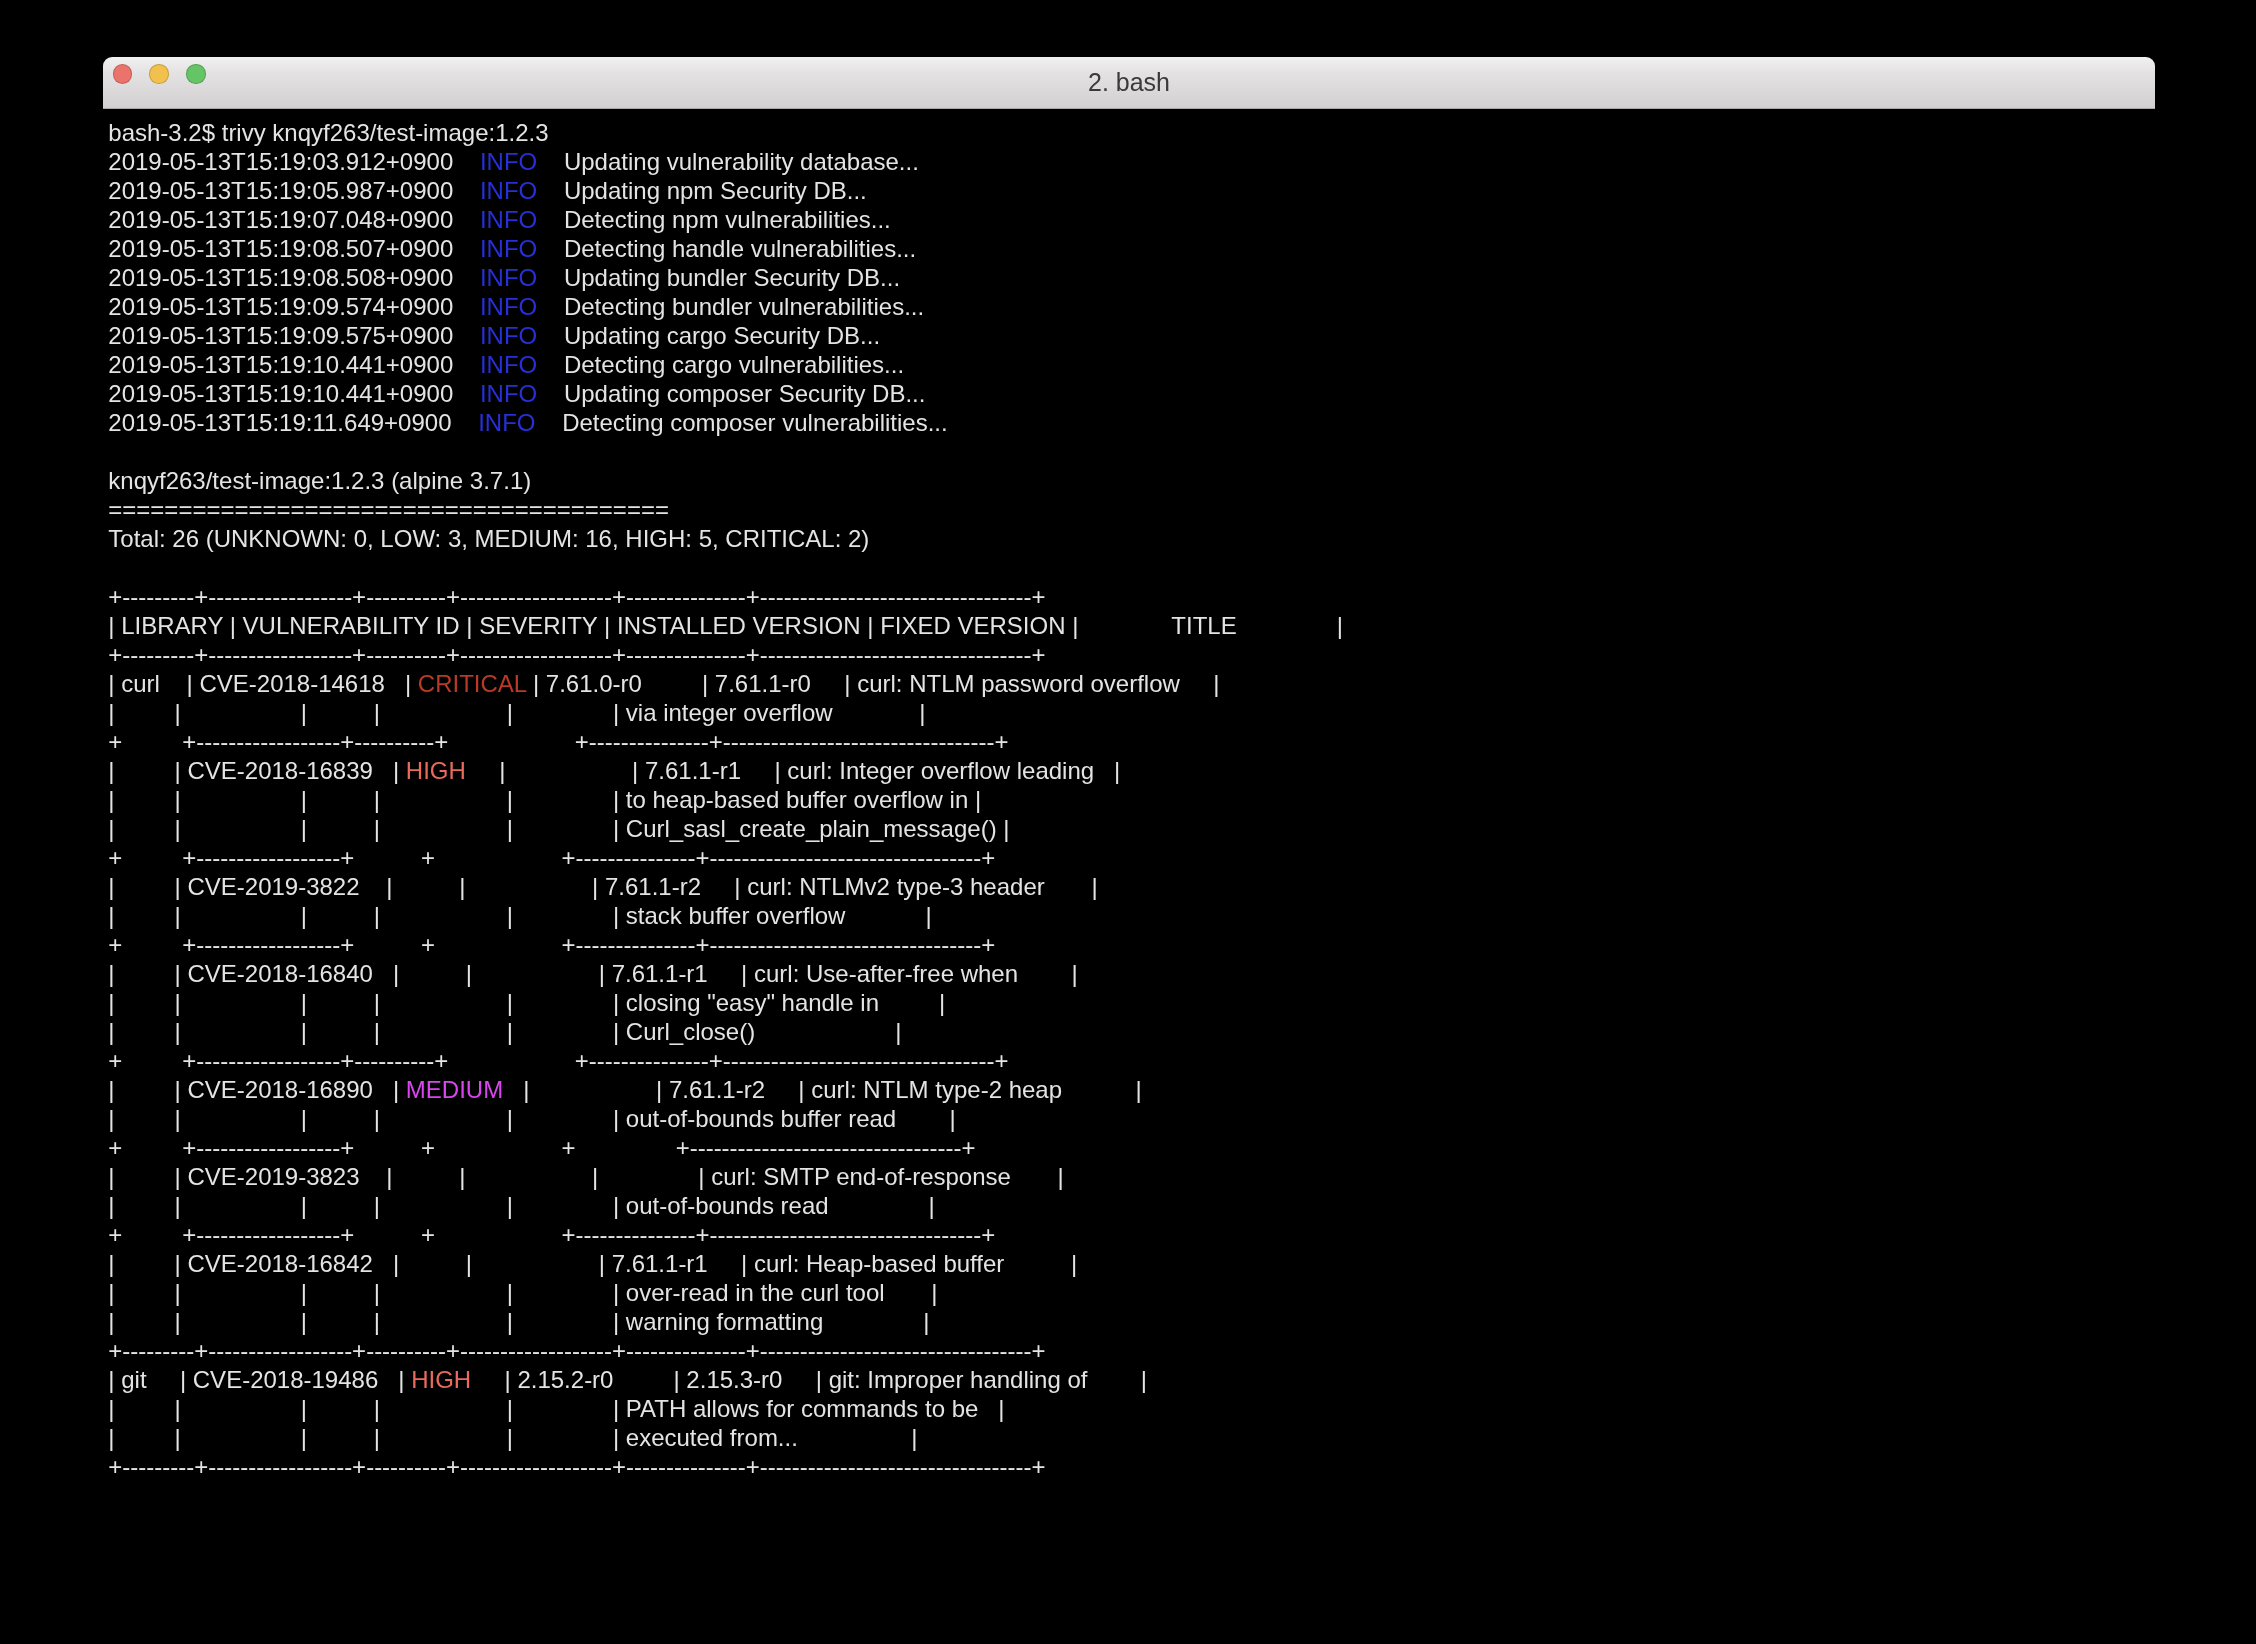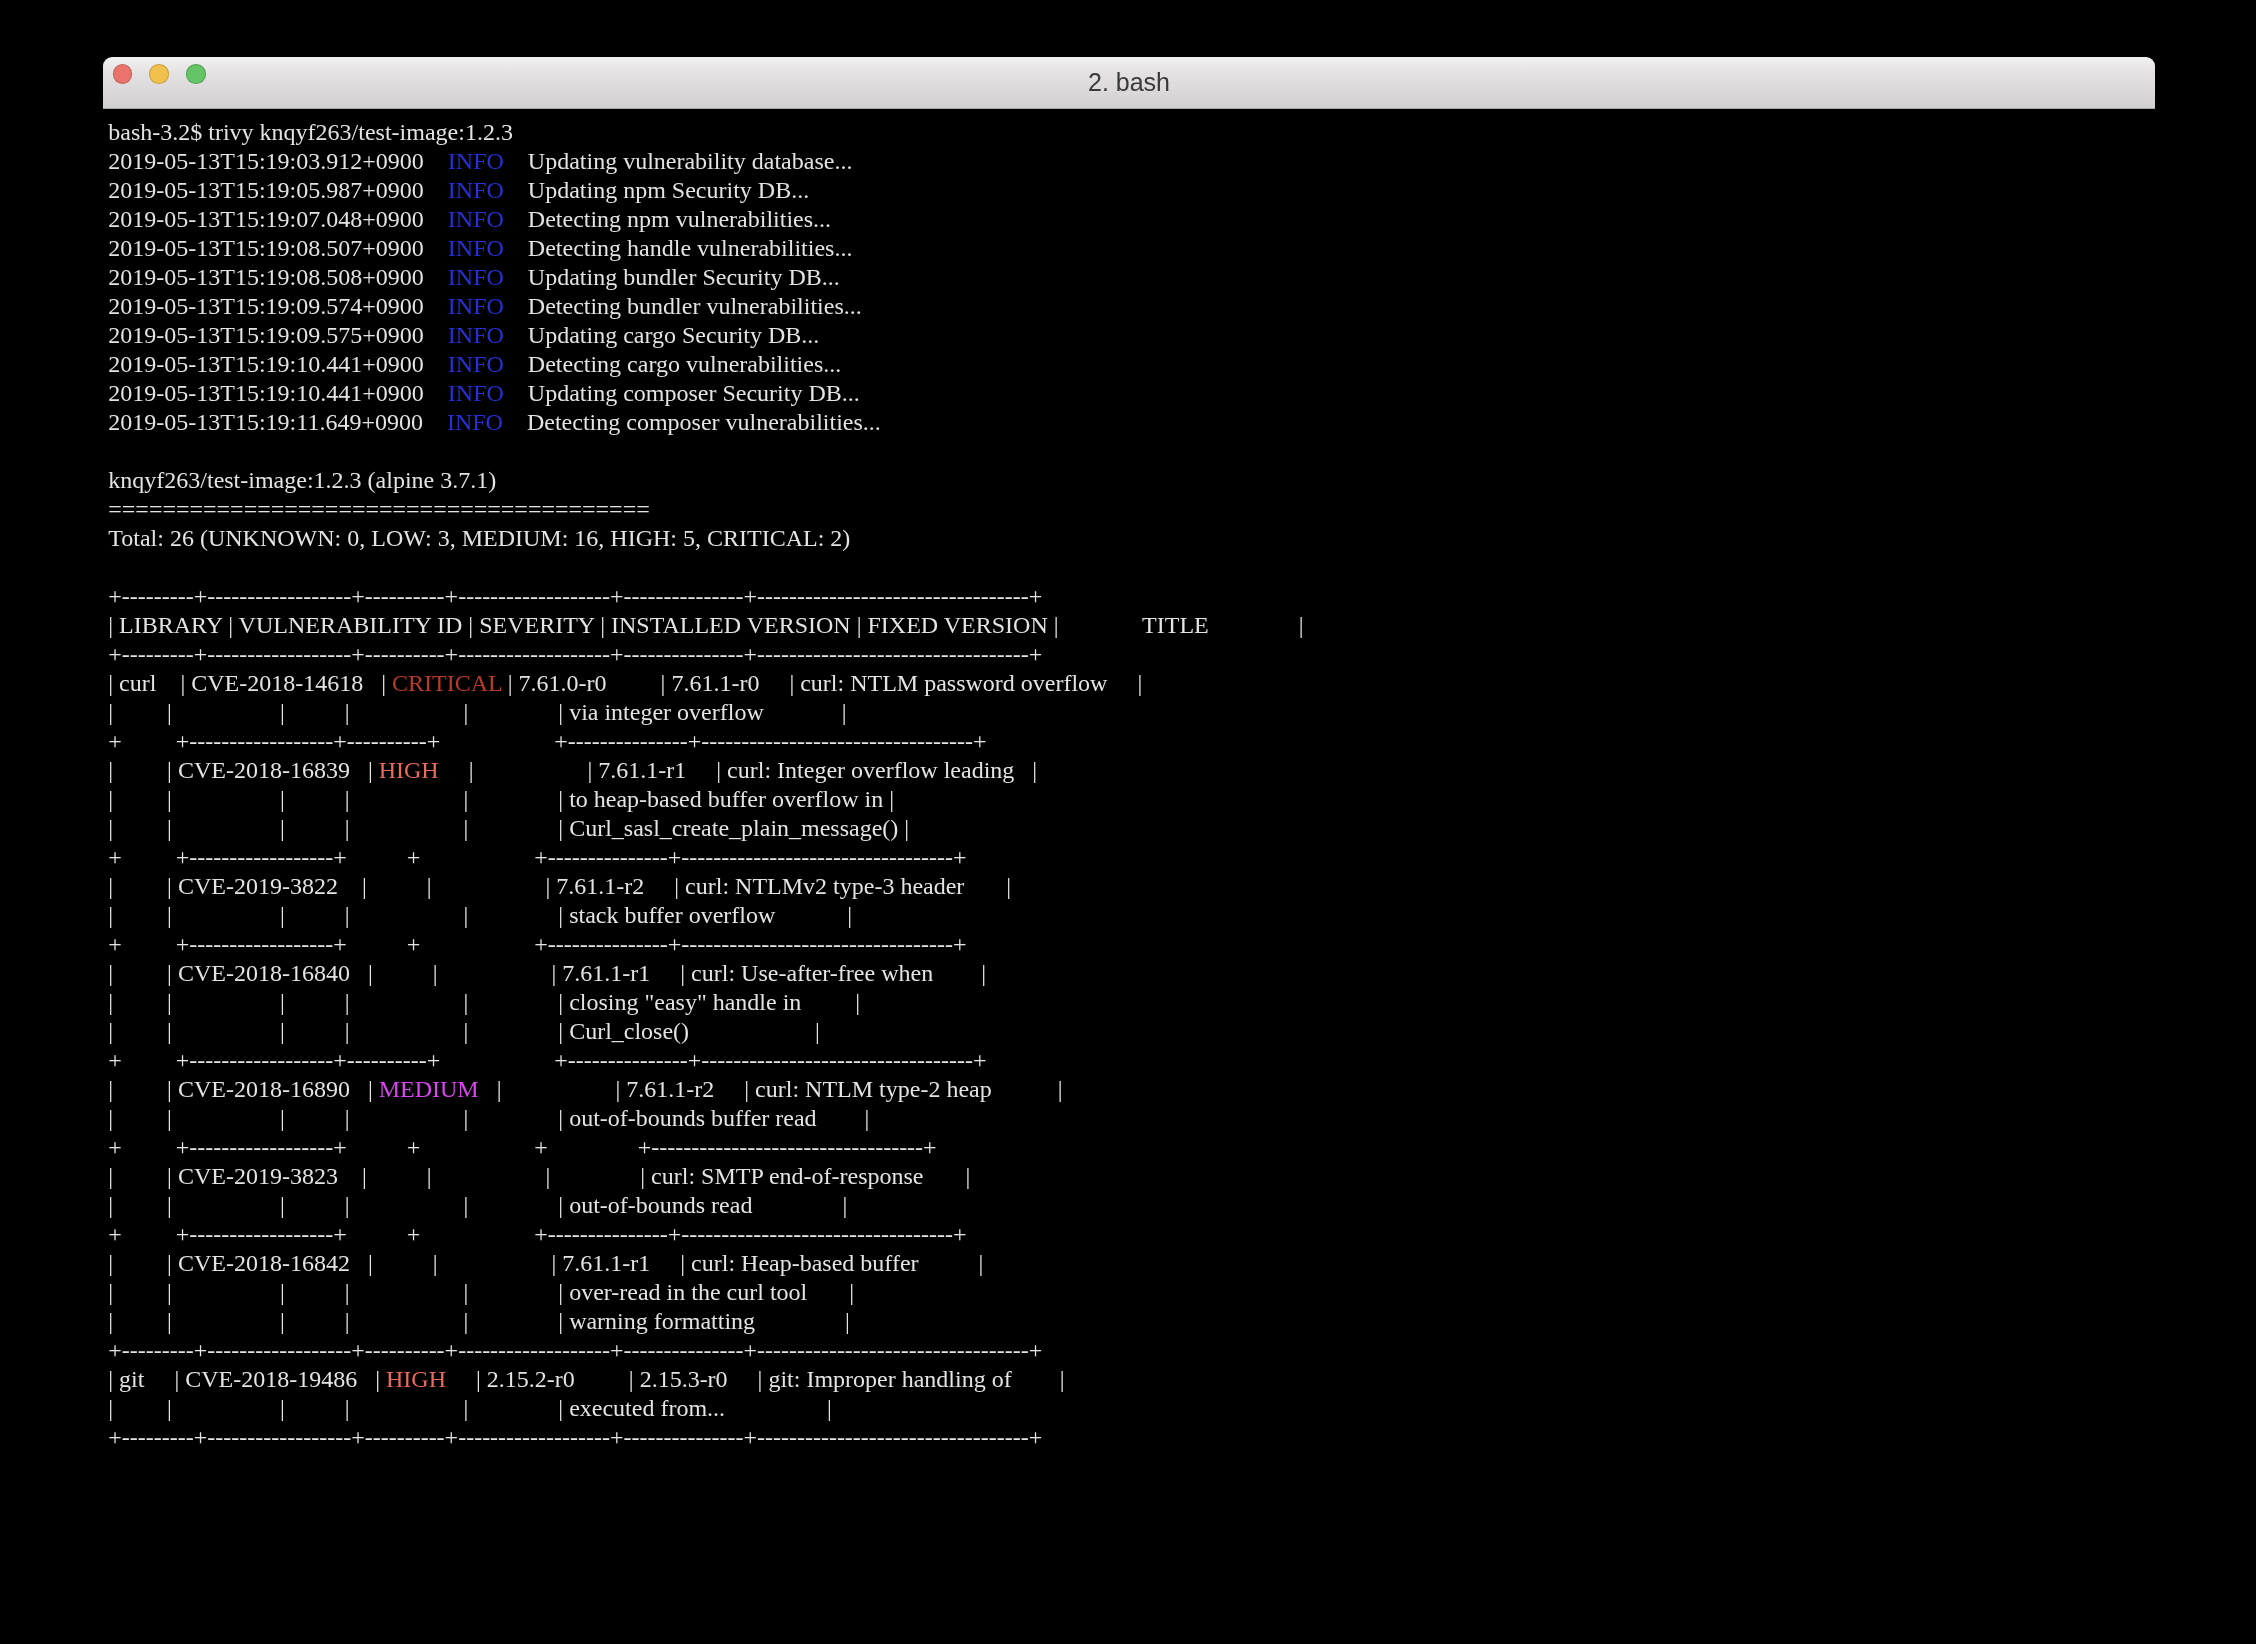--- a/index.html
+++ b/index.html
@@ -6,21 +6,21 @@
   body{width:2256px;height:1645px;position:relative;}
   .window{position:absolute;left:103px;top:57px;width:2052px;height:1477px;
           border-radius:9px;background:#000;box-shadow:0 22px 53px rgba(0,0,0,.65);}
   .titlebar{height:52px;border-radius:9px 9px 0 0;
             background:linear-gradient(#f2f1f1,#e4e2e2 30%,#d2d0d0);
             border-bottom:1.8px solid #a9a7a7;position:relative;
             display:flex;align-items:center;box-sizing:border-box;}
   .tl-group{position:absolute;left:9.8px;top:0;height:34px;display:flex;align-items:center;gap:17px;}
   .tl{width:19.6px;height:19.6px;border-radius:50%;border:0.9px solid rgba(0,0,0,.18);box-sizing:border-box;}
   .title{flex:1;text-align:center;font:400 25px "Liberation Sans",sans-serif;color:#3a3a3a;}
-  .screen{padding:9px 0 0 5.3px;font-family:Liberation Serif, serif;
+  .screen{padding:9px 0 0 5.3px;font-family:Liberation Sans, sans-serif;
           font-size:24px;}
   .line{white-space:pre;height:29px;line-height:29px;}
 </style>
 </head>
 <body>
 
 <div class="window">
   <div class="titlebar">
     <div class="tl-group">
       <span class="tl" style="background-color: rgb(234, 116, 107);"></span>
@@ -67,17 +67,18 @@
       <div class="line"><span>|         |                  |          |                   |               | out-of-bounds buffer read        |</span></div>
       <div class="line"><span>+         +------------------+          +                   +               +----------------------------------+</span></div>
       <div class="line"><span>|         | CVE-2019-3823    |          |                   |               | curl: SMTP end-of-response       |</span></div>
       <div class="line"><span>|         |                  |          |                   |               | out-of-bounds read               |</span></div>
       <div class="line"><span>+         +------------------+          +                   +---------------+----------------------------------+</span></div>
       <div class="line"><span>|         | CVE-2018-16842   |          |                   | 7.61.1-r1     | curl: Heap-based buffer          |</span></div>
       <div class="line"><span>|         |                  |          |                   |               | over-read in the curl tool       |</span></div>
       <div class="line"><span>|         |                  |          |                   |               | warning formatting               |</span></div>
       <div class="line"><span>+---------+------------------+----------+-------------------+---------------+----------------------------------+</span></div>
       <div class="line"><span>| git     | CVE-2018-19486   | </span><span style="color: rgb(234, 106, 92);">HIGH</span><span>     | 2.15.2-r0         | 2.15.3-r0     | git: Improper handling of        |</span></div>
+      <div class="line"><span>|         |                  |          |                   |               | PATH allows for commands to be   |</span></div>
       <div class="line"><span>|         |                  |          |                   |               | executed from...                 |</span></div>
       <div class="line"><span>+---------+------------------+----------+-------------------+---------------+----------------------------------+</span></div>
     </div>
 </div>
 
 
 </body></html>

